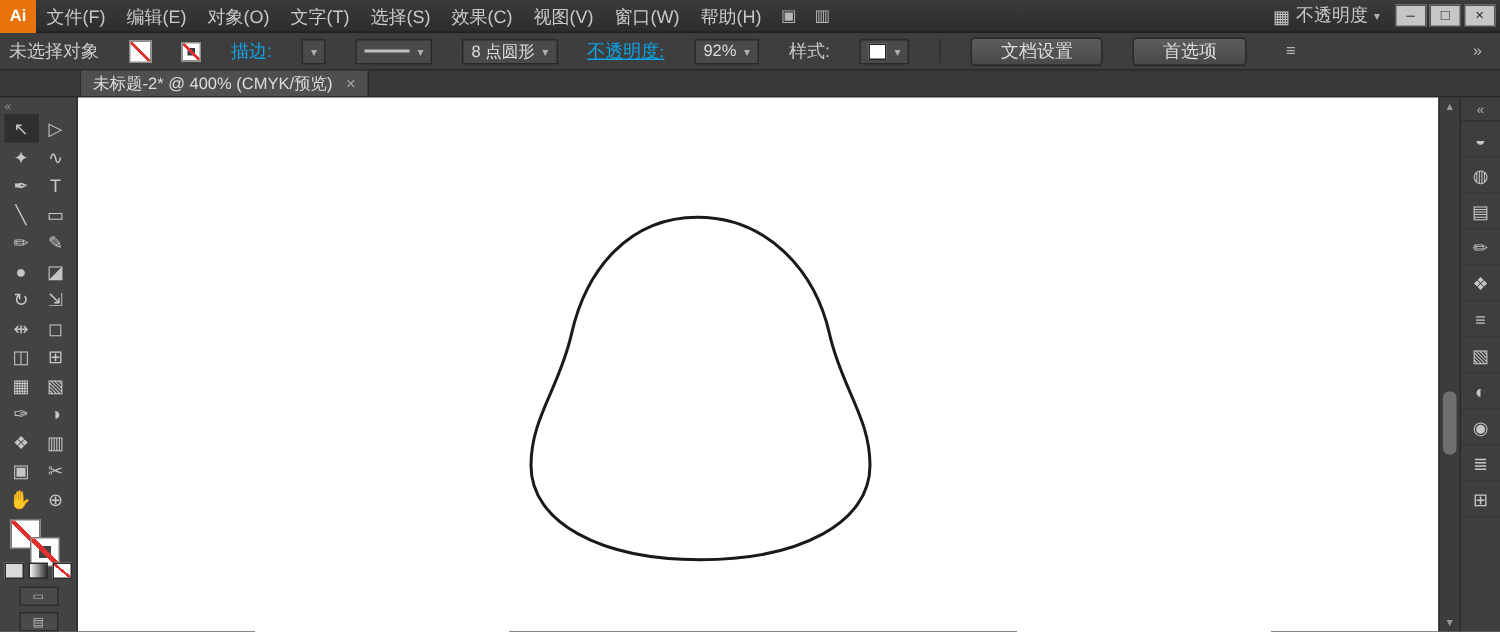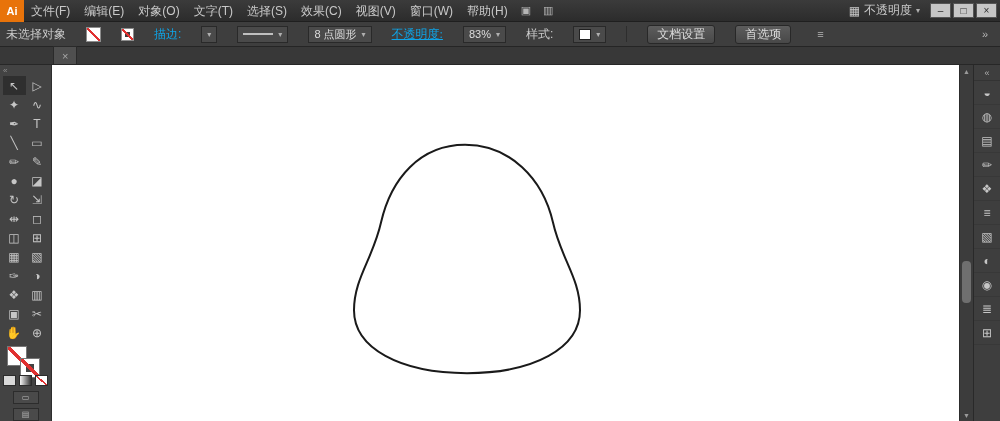--- a/index.html
+++ b/index.html
@@ -31,21 +31,21 @@
   .swatch.fill { width:15px; height:15px; }
   .swatch.stroke { width:13px; height:13px; }
   .swatch.stroke::before { content:""; position:absolute; left:3px; top:3px; width:5px; height:5px; background:#3e3e3e; }
   .none-slash::after { content:""; position:absolute; inset:0;
       background:linear-gradient(to top right, transparent 44%, #e03131 44%, #e03131 56%, transparent 56%); }
   .combo { height:17px; background:#4a4a4a; border:1px solid #292929; display:flex;
            align-items:center; gap:5px; padding:0 5px; color:#ddd; font-size:11px; white-space:nowrap; }
   .profile-line { width:30px; height:0; border-top:2px solid #c0c0c0; display:inline-block; }
   .style-chip { width:12px; height:11px; background:#fff; border:1px solid #222; display:inline-block; }
   .vsep { width:1px; height:16px; background:#2d2d2d; }
-  .btn { height:19px; padding:0 9px; background:linear-gradient(#5d5d5d,#484848);
+  .btn { height:19px; padding:0 19px; background:linear-gradient(#5d5d5d,#484848);
          border:1px solid #282828; border-radius:3px; color:#ddd; font-size:12px;
          display:flex; align-items:center; white-space:nowrap; }
 
   
   .tabbar { flex:0 0 18px; height:18px; background:#383838; border-bottom:1px solid #272727;
             display:flex; align-items:flex-end; padding-left:53px; }
   .tab { height:18px; background:#4f4f4f; border:1px solid #2a2a2a; border-bottom:none;
          display:flex; align-items:center; gap:9px; padding:0 8px; font-size:11px; color:#ddd; white-space:nowrap; }
   .tab-close { color:#a8a8a8; font-size:11px; }
 
@@ -134,38 +134,39 @@
     <div class="combo">
       <span class="profile-line"></span>
       <span class="caret">▾</span>
     </div>
     <div class="combo">
       <span>8 点圆形</span>
       <span class="caret">▾</span>
     </div>
     <span class="cb-link u">不透明度:</span>
     <div class="combo">
-      <span>83%</span>
+      <span>92%</span>
       <span class="caret">▾</span>
     </div>
     <span class="cb-label">样式:</span>
     <div class="combo">
       <span class="style-chip"></span>
       <span class="caret">▾</span>
     </div>
     <div class="vsep"></div>
     <div class="btn">文档设置</div>
     <div class="btn">首选项</div>
     <span class="mb-icon">≡</span>
     <div class="spacer"></div>
     <span class="mb-icon">»</span>
   </div>
 
   <div class="tabbar">
     <div class="tab">
+      <span>未标题-2* @ 400% (CMYK/预览)</span>
       <span class="tab-close">×</span>
     </div>
   </div>
 
   <div class="content">
 
     <div class="toolbar">
       <div class="tb-head">«</div>
       <div class="tools">
         <div class="tool active">↖</div>

